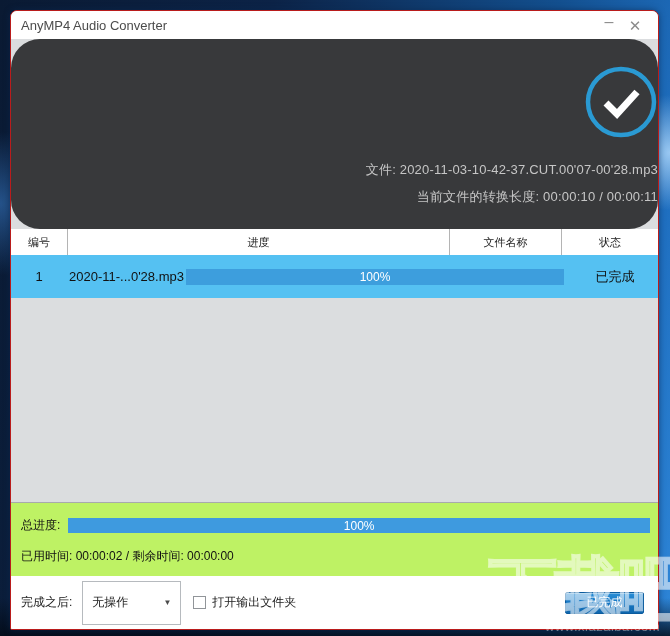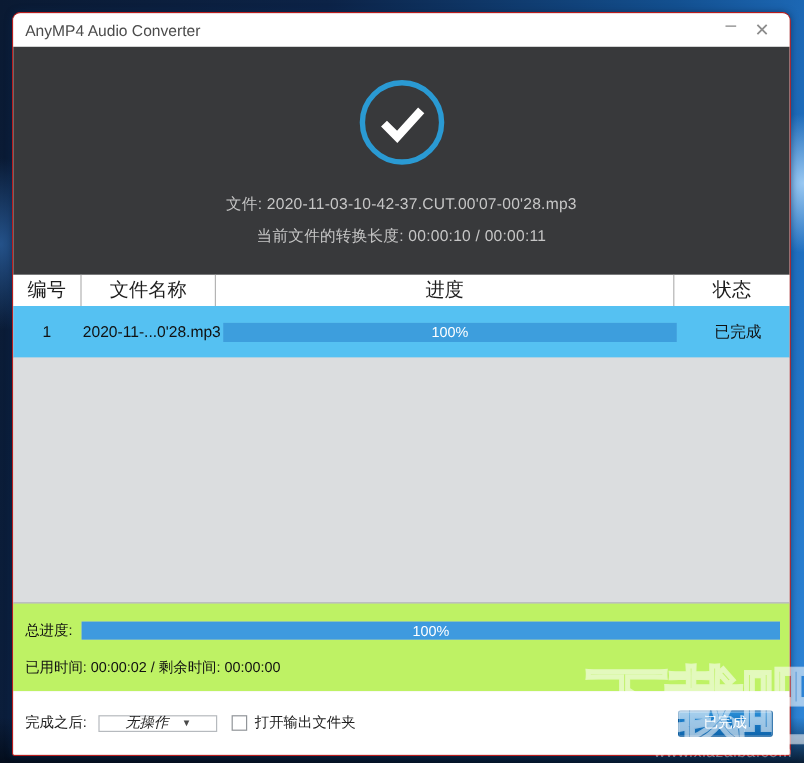--- a/index.html
+++ b/index.html
@@ -34,30 +34,30 @@
   .titlebar .title { font-size: 13px; color: #4b4b4b; flex: 1 1 auto; }
   .win-btn {
     width: 26px; height: 22px; display: flex; align-items: center; justify-content: center;
     color: #8c8c8c; font-size: 15px; cursor: default; line-height: 1;
   }
   .win-btn.min { font-size: 16px; padding-bottom: 6px; }
 
   
   .status-panel {
     height: 190px; background: #38393b; flex: 0 0 auto;
-    display: flex; flex-direction: column; align-items: center;
+    display: flex; flex-direction: column; align-items: flex-end; border-radius: 29px;
   }
   .check-wrap { margin-top: 26px; width: 74px; height: 74px; }
   .file-line { margin-top: 22px; font-size: 13px; color: #c6c6c6; letter-spacing: 0.2px; }
   .len-line  { margin-top: 9px;  font-size: 13px; color: #c6c6c6; letter-spacing: 0.2px; }
 
   
   .thead {
     height: 26px; background: #ffffff; flex: 0 0 auto;
-    display: flex; align-items: center; font-size: 16px; color: #1d1d1d;
+    display: flex; align-items: center; font-size: 11px; color: #1d1d1d;
   }
   .th { text-align: center; position: relative; height: 100%; display: flex; align-items: center; justify-content: center; }
   .th.c1 { width: 56px; }
   .th.c2 { width: 112px; }
   .th.c3 { flex: 1 1 auto; }
   .th.c4 { width: 97px; }
   .th + .th { border-left: 1px solid #b4b4b4; }
 
   .trow {
     height: 43px; background: #55c1f2; flex: 0 0 auto;
@@ -91,23 +91,23 @@
   }
   .time-line { margin-top: 14px; font-size: 12px; color: #111; }
 
   
   .footer {
     height: 53px; background: #ffffff; flex: 0 0 auto;
     display: flex; align-items: center; padding: 0 10px;
   }
   .after-label { font-size: 12px; color: #222; margin-right: 10px; }
   .dropdown {
-    width: 99px; height: 14px; background: #fff;
+    width: 99px; height: 44px; background: #fff;
     border: 1px solid #b6babe; display: flex; align-items: center;
-    padding: 0 21px; font-size: 12px; color: #222; cursor: default; font-style: italic;
+    padding: 0 9px; font-size: 12px; color: #222; cursor: default;
   }
   .dropdown .dd-value { flex: 1 1 auto; }
   .dd-arrow { font-size: 8px; color: #4a4a4a; }
   .checkbox {
     width: 13px; height: 13px; background: #fff; border: 1px solid #919599;
     margin: 0 6px 0 12px; flex: 0 0 auto;
   }
   .cb-label { font-size: 12px; color: #222; }
   .spacer { flex: 1 1 auto; }
   .done-btn {
@@ -150,22 +150,22 @@
         <circle cx="37" cy="37" r="33" fill="none" stroke="#2a9ad3" stroke-width="4.5"></circle>
         <path d="M22 38 L33 49 L53 27" fill="none" stroke="#ffffff" stroke-width="7" stroke-linejoin="miter"></path>
       </svg>
     </div>
     <div class="file-line">文件: 2020-11-03-10-42-37.CUT.00'07-00'28.mp3</div>
     <div class="len-line">当前文件的转换长度: 00:00:10 / 00:00:11</div>
   </div>
 
   <div class="thead">
     <div class="th c1">编号</div>
+    <div class="th c3">进度</div>
     <div class="th c2">文件名称</div>
-    <div class="th c3">进度</div>
     <div class="th c4">状态</div>
   </div>
 
   <div class="trow">
     <div class="td c1">1</div>
     <div class="td c2">2020-11-...0'28.mp3</div>
     <div class="td c3">
       <div class="row-bar-track">
         <div class="row-bar-fill">100%</div>
       </div>

